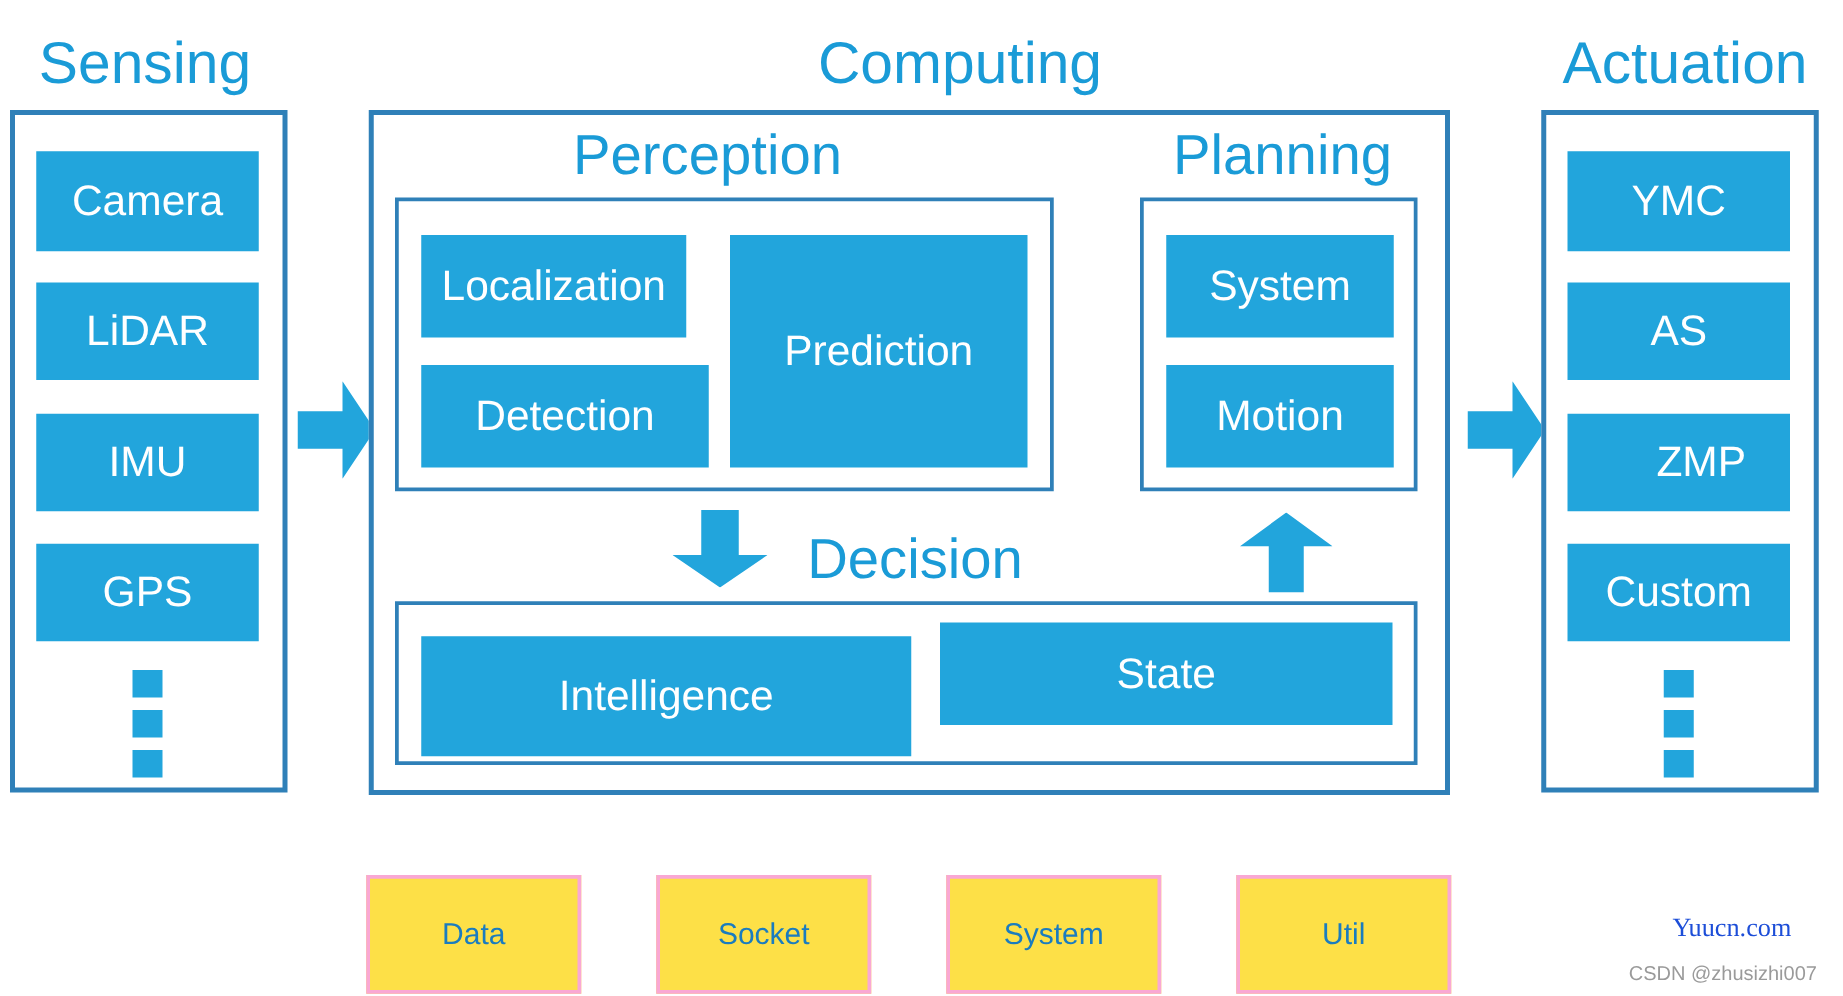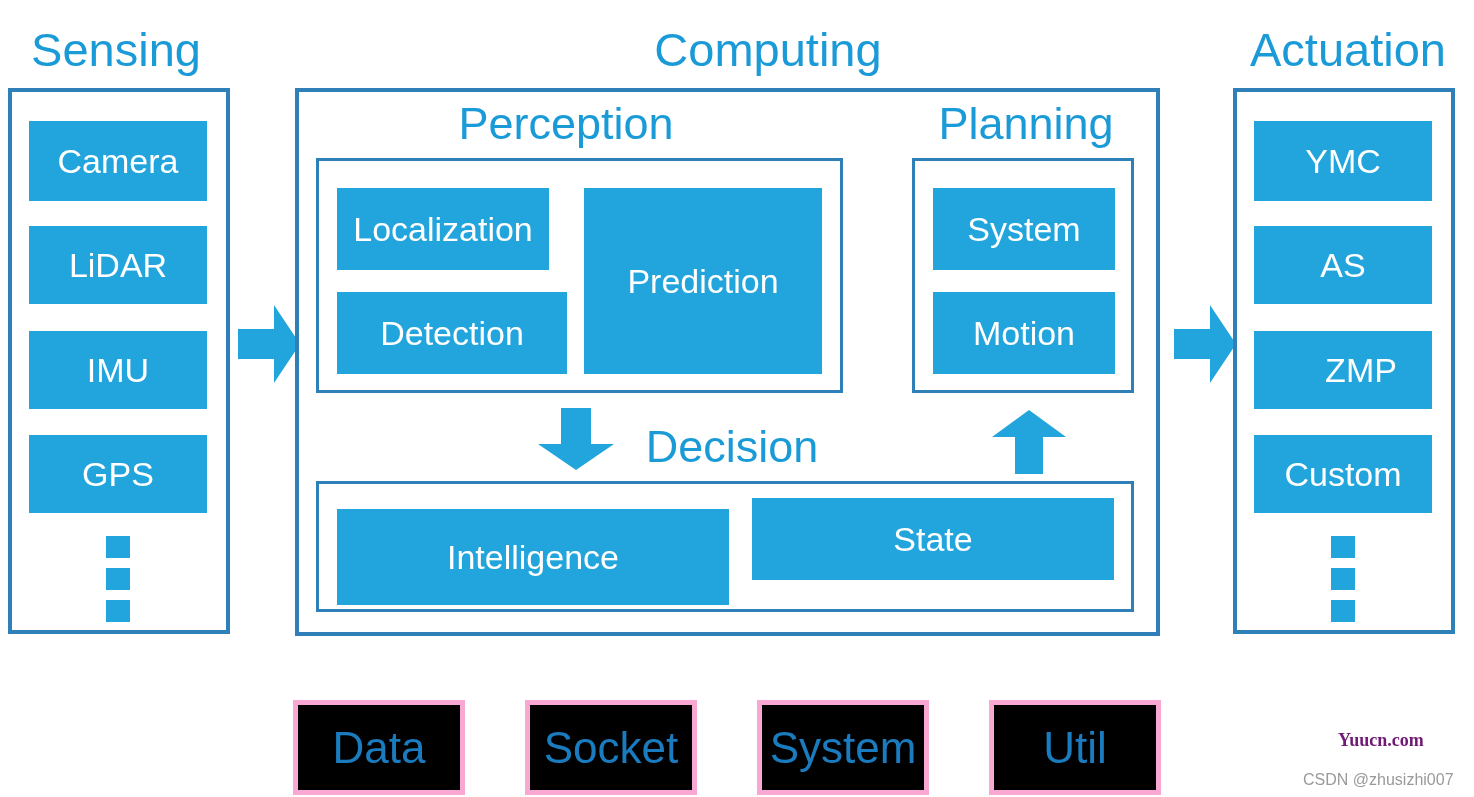--- a/index.html
+++ b/index.html
@@ -80,38 +80,38 @@
 
   
   .arrow {
     position: absolute;
   }
   .arrow svg { display: block; }
 
   
   .bottom-box {
     position: absolute;
-    border: 5px solid #f9a8d4;
-    background: #000000;
+    border: 3px solid #f9a8d4;
+    background: #fde047;
     box-sizing: border-box;
     display: flex;
     align-items: center;
     justify-content: center;
-    font-size: 44px;
+    font-size: 24px;
     color: #1a7cbf;
     white-space: nowrap;
   }
 
   
   .wm-red {
     position: absolute;
-    color: #701a75;
+    color: #1d4ed8;
     font-family: "Liberation Serif", serif;
-    font-weight: 700;
-    font-size: 18px;
+    font-weight: 400;
+    font-size: 21px;
     white-space: nowrap;
   }
   .wm-gray {
     position: absolute;
     color: #9a9a9a;
     font-size: 16px;
     white-space: nowrap;
     font-family: "Liberation Sans", sans-serif;
   }
 </style>

